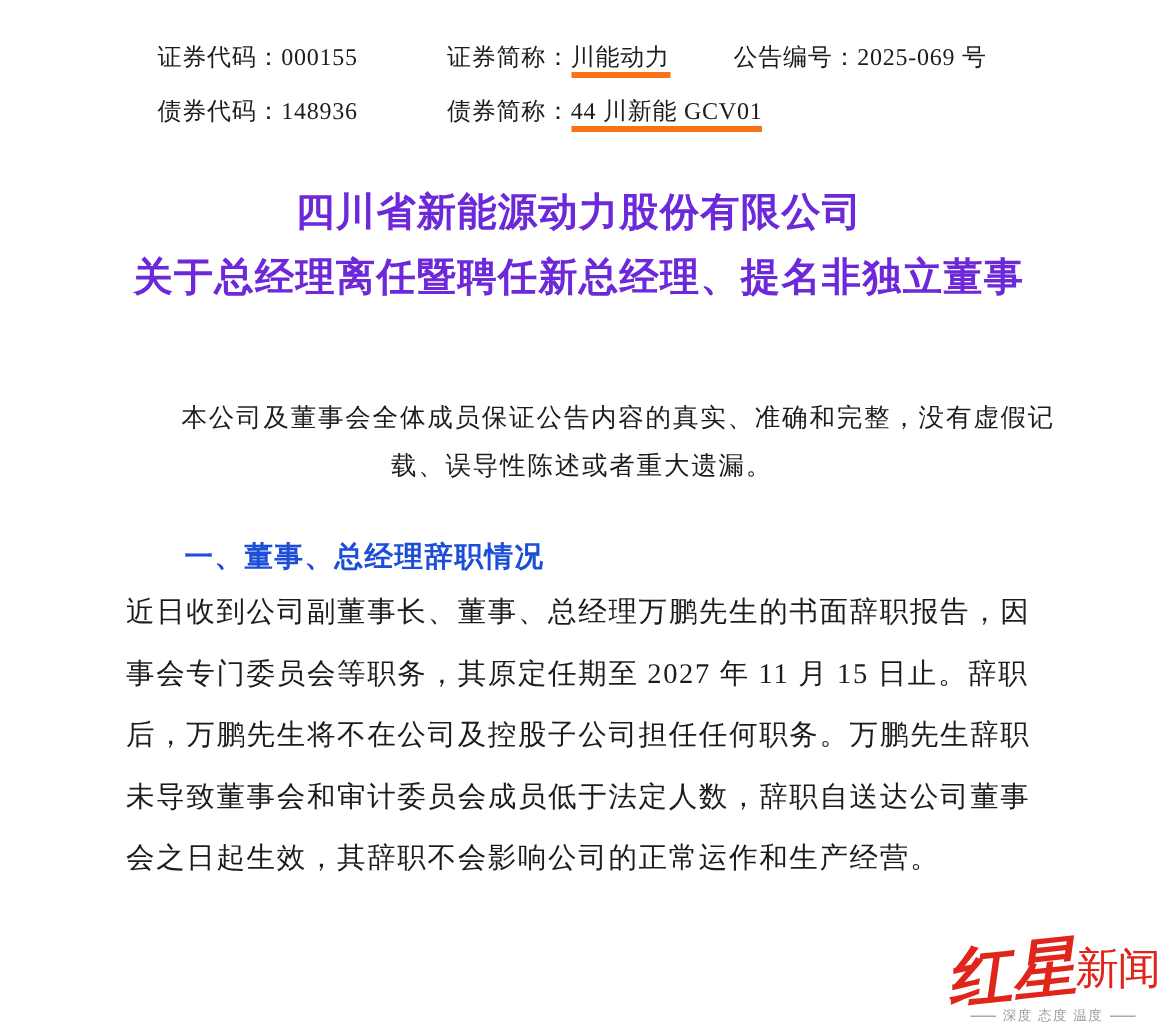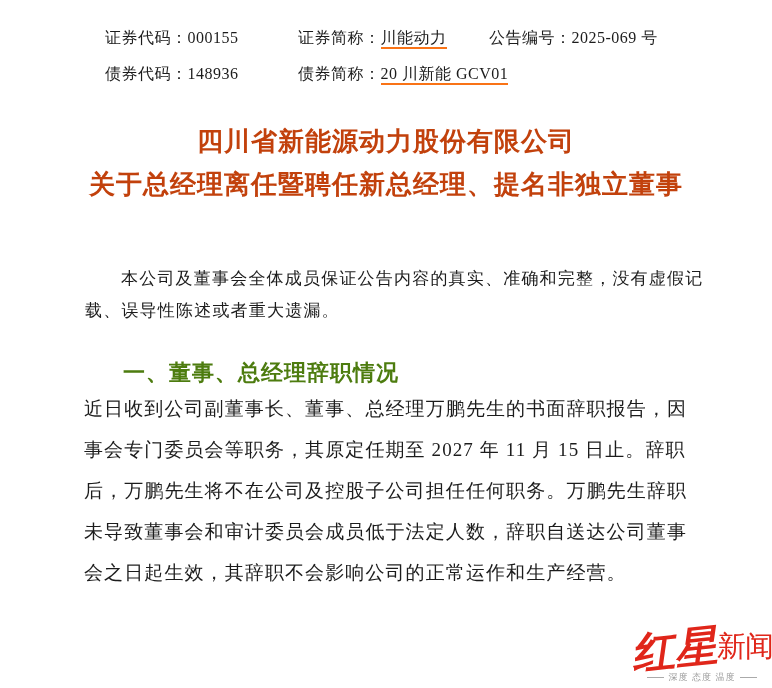--- a/index.html
+++ b/index.html
@@ -14,60 +14,61 @@
   }
   
   .header-row { position: absolute; left: 0; width: 100%; height: 22px; font-size: 16px; letter-spacing: 0.5px; white-space: nowrap; }
   .header-row1 { top: 28px; }
   .header-row2 { top: 64px; }
   .h-cell { position: absolute; top: 0; }
   .h-c1 { left: 105px; }
   .h-c2 { left: 298px; }
   .h-c3 { left: 489px; }
   .underlined {
-    border-bottom: 2px solid #f97316;
+    border-bottom: 4px solid #f97316;
     padding-bottom: 1px;
   }
   
   .title {
     position: absolute;
     top: 120px;
     left: 0;
     width: 100%;
     text-align: center;
     font-size: 26px;
     font-weight: bold;
     line-height: 43px;
     letter-spacing: 1px;
-    color: #c2410c;
+    color: #6d28d9;
   }
   
   .disclaimer {
     position: absolute;
     top: 263px;
     left: 85px;
     width: 606px;
     font-size: 17px;
     line-height: 32px;
     letter-spacing: 1.2px;
     white-space: nowrap;
+    text-align: center;
   }
   .disclaimer .indent { padding-left: 36px; }
   
   .section-heading {
     position: absolute;
     top: 358px;
     left: 84px;
     font-family: "Liberation Sans", sans-serif;
-    font-size: 22px;
+    font-size: 19px;
     font-weight: bold;
     letter-spacing: 1px;
     padding-left: 39px;
     white-space: nowrap;
-    color: #4d7c0f;
+    color: #1d4ed8;
   }
   
   .body-text {
     position: absolute;
     top: 388px;
     left: 84px;
     width: 612px;
     font-size: 19px;
     line-height: 41px;
     letter-spacing: 1.1px;
@@ -120,21 +121,21 @@
 <div class="page">
 
   <div class="header-row header-row1">
     <span class="h-cell h-c1">证券代码：000155</span>
     <span class="h-cell h-c2"><span>证券简称：</span><span class="underlined">川能动力</span></span>
     <span class="h-cell h-c3">公告编号：2025-069 号</span>
   </div>
 
   <div class="header-row header-row2">
     <span class="h-cell h-c1">债券代码：148936</span>
-    <span class="h-cell h-c2"><span>债券简称：</span><span class="underlined">20 川新能 GCV01</span></span>
+    <span class="h-cell h-c2"><span>债券简称：</span><span class="underlined">44 川新能 GCV01</span></span>
   </div>
 
   <div class="title">
     <div>四川省新能源动力股份有限公司</div>
     <div>关于总经理离任暨聘任新总经理、提名非独立董事</div>
   </div>
 
   <div class="disclaimer">
     <div class="indent">本公司及董事会全体成员保证公告内容的真实、准确和完整，没有虚假记</div>
     <div>载、误导性陈述或者重大遗漏。</div>

